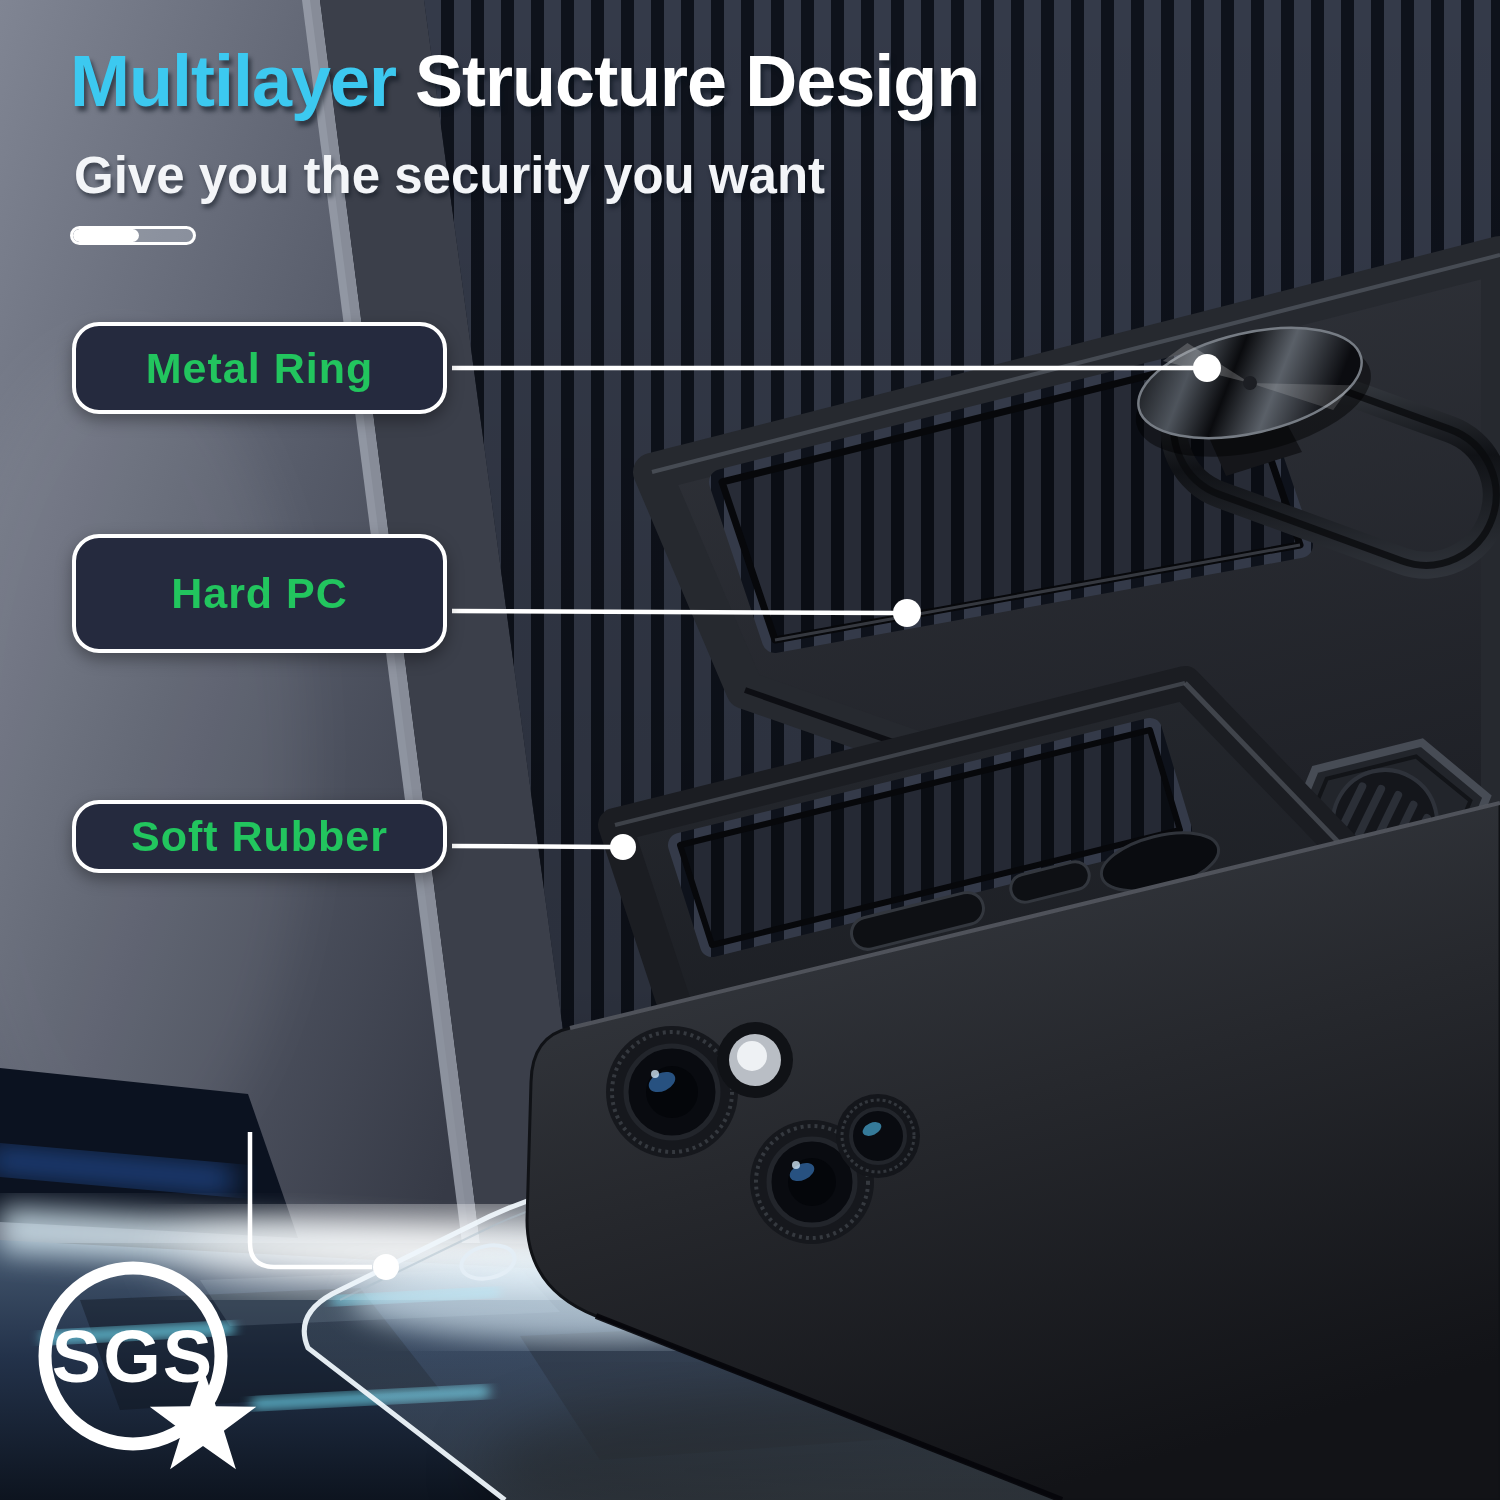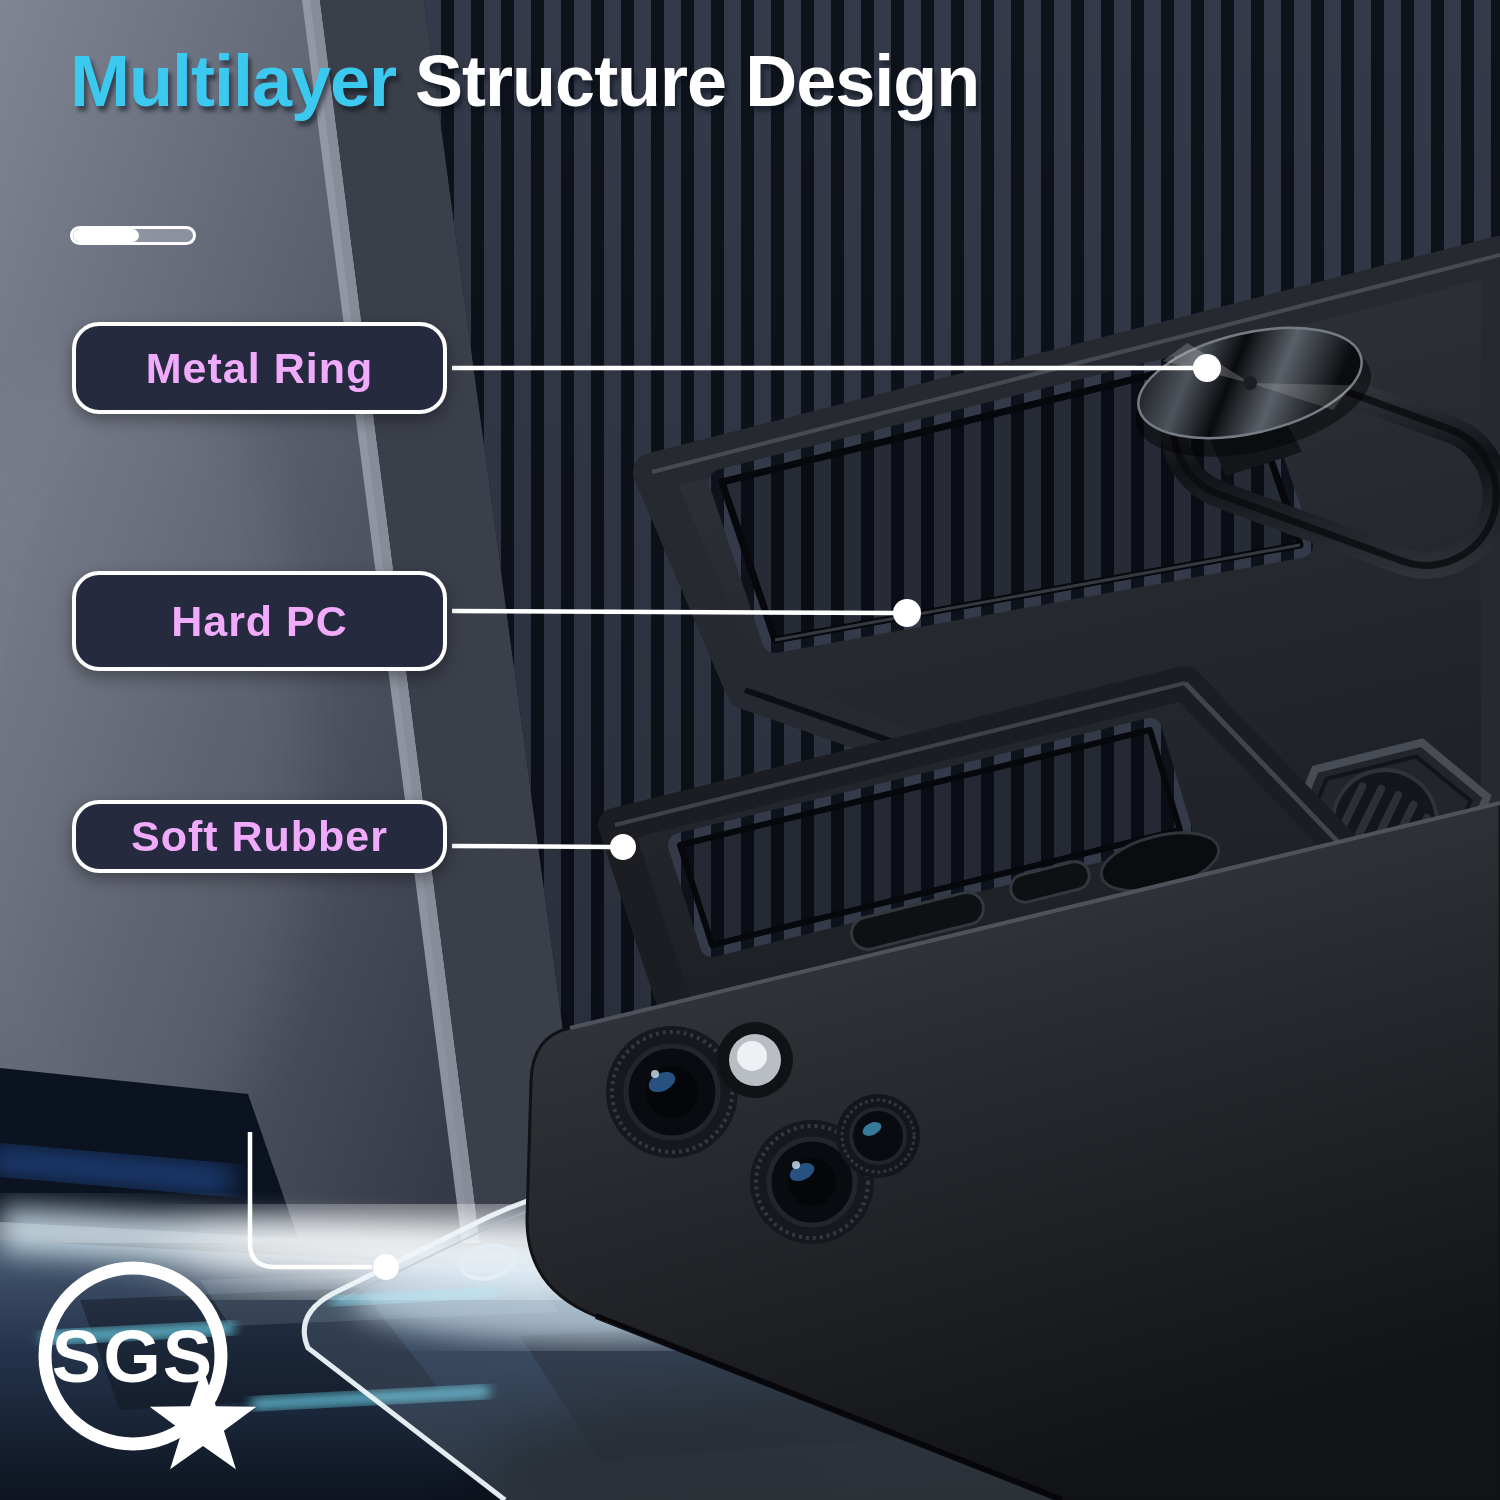--- a/index.html
+++ b/index.html
@@ -16,25 +16,25 @@
             color:#f3f5f8;z-index:5;letter-spacing:0px;
             text-shadow:2px 4px 4px rgba(8,16,26,.5);}
 
   .progress{position:absolute;left:70px;top:226px;width:126px;height:19px;
             border:3px solid #fff;border-radius:12px;z-index:5;
             background:rgba(195,203,214,.38);box-sizing:border-box;overflow:hidden;}
   .progress .fill{height:100%;background:#fff;border-radius:8px;}
 
   .callout{position:absolute;left:72px;width:375px;background:#252a3e;
            border:4px solid #fff;border-radius:27px;display:flex;align-items:center;
-           justify-content:center;color:#f0abfc;font-weight:bold;font-size:43px;
+           justify-content:center;color:#22c55e;font-weight:bold;font-size:43px;
            letter-spacing:1px;z-index:5;box-sizing:border-box;
            box-shadow:0 6px 16px rgba(0,0,0,.35);}
   .c1{top:322px;height:92px;}
-  .c2{top:571px;height:100px;}
+  .c2{top:534px;height:119px;}
   .c3{top:800px;height:73px;}
   .c4{top:1035px;height:97px;}
 </style>
 </head>
 <body>
 
 <div class="stage">
 
   <svg class="scene" viewBox="0 0 1500 1500">
     <defs>
@@ -238,20 +238,21 @@
       <circle cx="1207" cy="368" r="14"></circle>
       <circle cx="907" cy="613" r="14"></circle>
       <circle cx="623" cy="847" r="13"></circle>
       <circle cx="386" cy="1267" r="13"></circle>
     </g>
   </svg>
 
   <div class="title">
     <span class="accent">Multilayer</span><span class="rest"> Structure Design</span>
   </div>
+  <div class="subtitle">Give you the security you want</div>
 
   <div class="progress">
     <div class="fill" style="width:55%"></div>
   </div>
 
   <div class="callout c1">
     <span>Metal Ring</span>
   </div>
   <div class="callout c2">
     <span>Hard PC</span>

